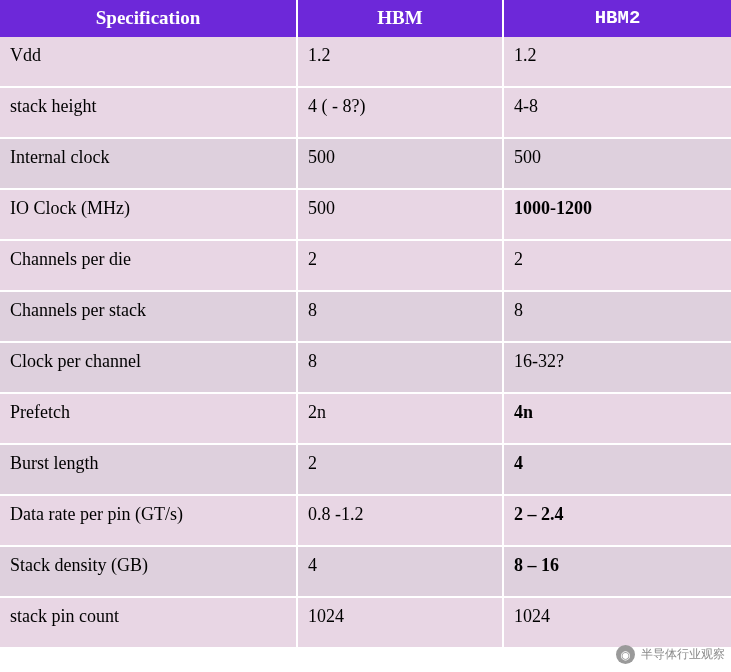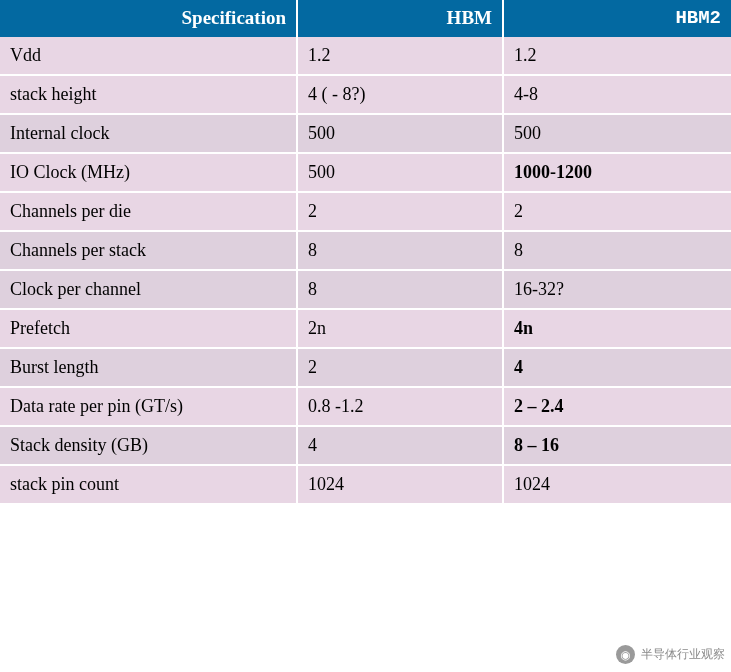--- a/index.html
+++ b/index.html
@@ -16,39 +16,39 @@
   table.spec-table {
     border-collapse: collapse;
     width: 731px;
     table-layout: fixed;
   }
   table.spec-table col.c0 { width: 297px; }
   table.spec-table col.c1 { width: 206px; }
   table.spec-table col.c2 { width: 228px; }
 
   table.spec-table thead th {
-    background: #0369a1;
+    background: #6d28d9;
     color: #ffffff;
     font-weight: bold;
     font-size: 19px;
-    text-align: right;
+    text-align: center;
     padding: 5px 10px 6px 10px;
     border-right: 2px solid #ffffff;
     height: 26px;
     vertical-align: middle;
   }
   table.spec-table thead th:last-child {
     border-right: none;
     font-family: Liberation Mono, monospace;
   }
   table.spec-table tbody td {
     font-size: 18px;
     color: #000000;
     text-align: left;
-    padding: 4px 10px 5px 10px;
+    padding: 4px 10px 17px 10px;
     border-right: 2px solid #ffffff;
     border-bottom: 2px solid #ffffff;
     height: 28px;
     vertical-align: middle;
     background: #e8d6e4;
   }
   table.spec-table tbody td:last-child {
     border-right: none;
   }
   table.spec-table tbody tr.alt td {

